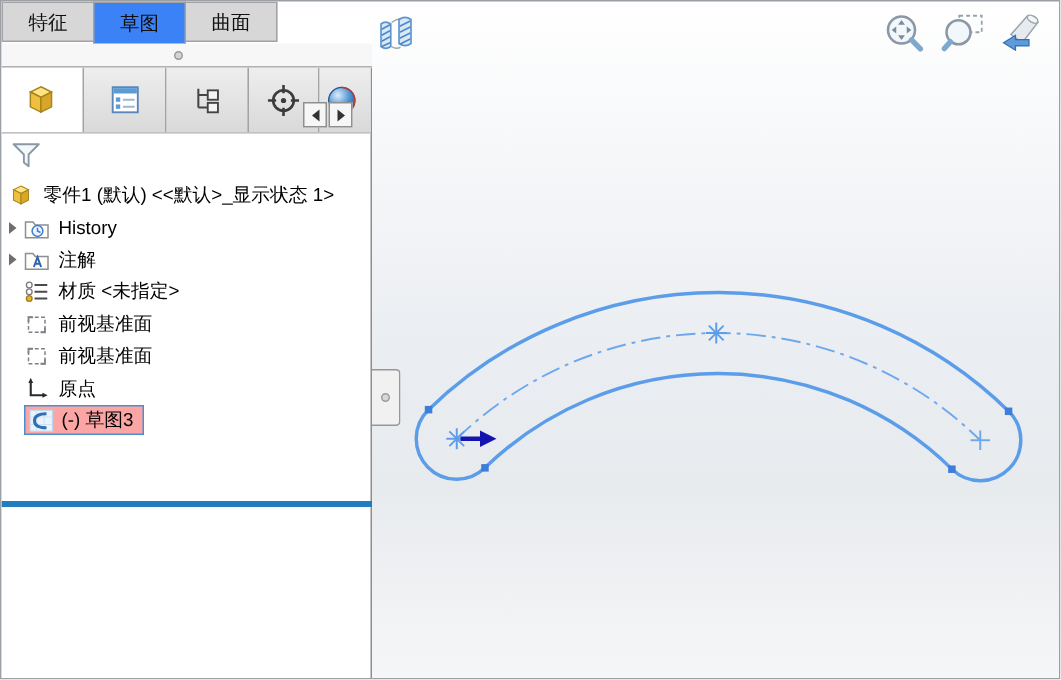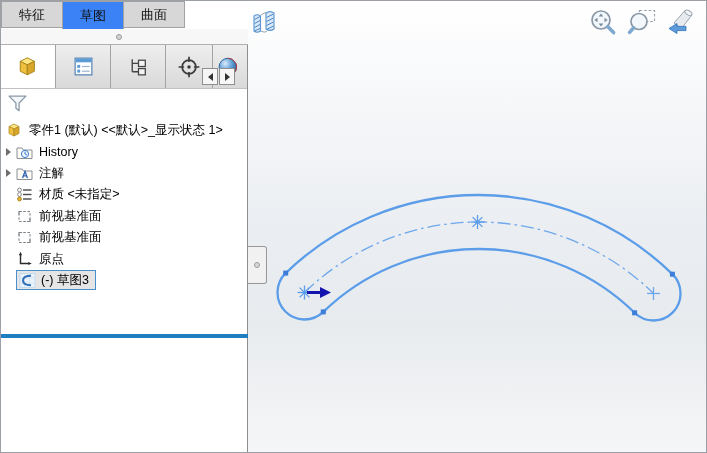--- a/index.html
+++ b/index.html
@@ -52,21 +52,21 @@
 
   .filter { position:absolute; left:6px; top:48px; width:22px; height:22px; }
 
   .tree { position:absolute; left:0; top:75px; right:1px; font-size:12.5px; color:#000; }
   .trow { display:flex; align-items:center; height:21.4px; white-space:nowrap; }
   .trow.root { padding-left:5px; }
   .chev { width:15px; flex:none; display:flex; align-items:center; justify-content:center; }
   .tri-exp { width:0; height:0; border-top:4px solid transparent; border-bottom:4px solid transparent; border-left:5px solid #6e6e6e; }
   .t-icon { width:17px; height:17px; flex:none; margin-right:6px; }
   .t-label { color:#000; }
-  .sel-box { display:flex; align-items:center; background:#e5e5e5; border:1px solid #4a90d0; height:20px; padding:0 6px 0 2px; }
+  .sel-box { display:flex; align-items:center; background:#fca5a5; border:1px solid #4a90d0; height:20px; padding:0 6px 0 2px; }
   .sel-box .t-icon { margin-right:5px; }
 
   .rollback { position:absolute; left:0; top:289px; width:247px; height:4px; background:#1f7dc0; }
 </style>
 </head>
 <body>
 
 <div id="app">
 
   <div class="viewport">

